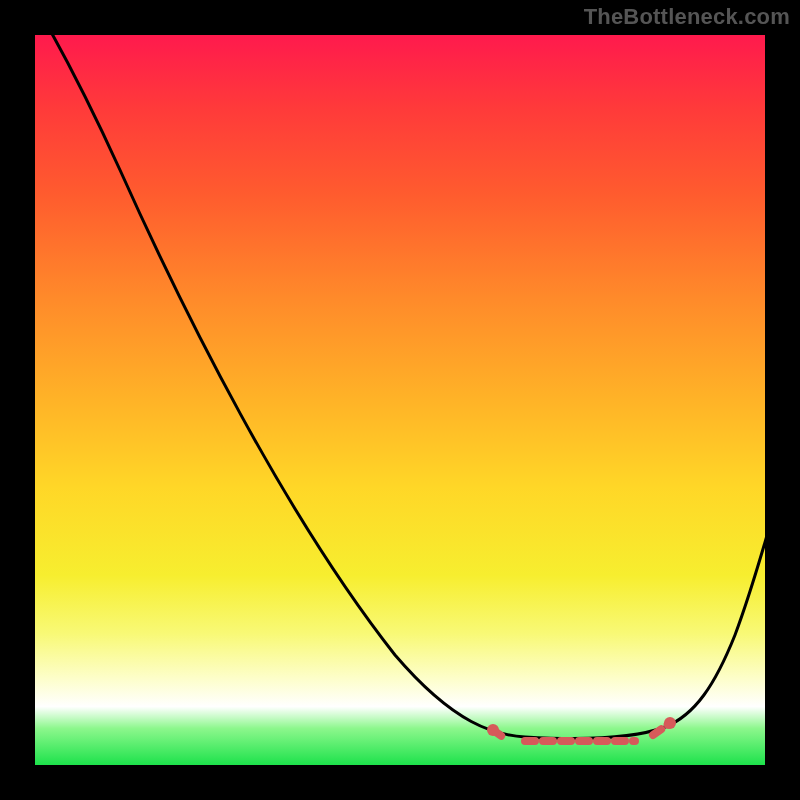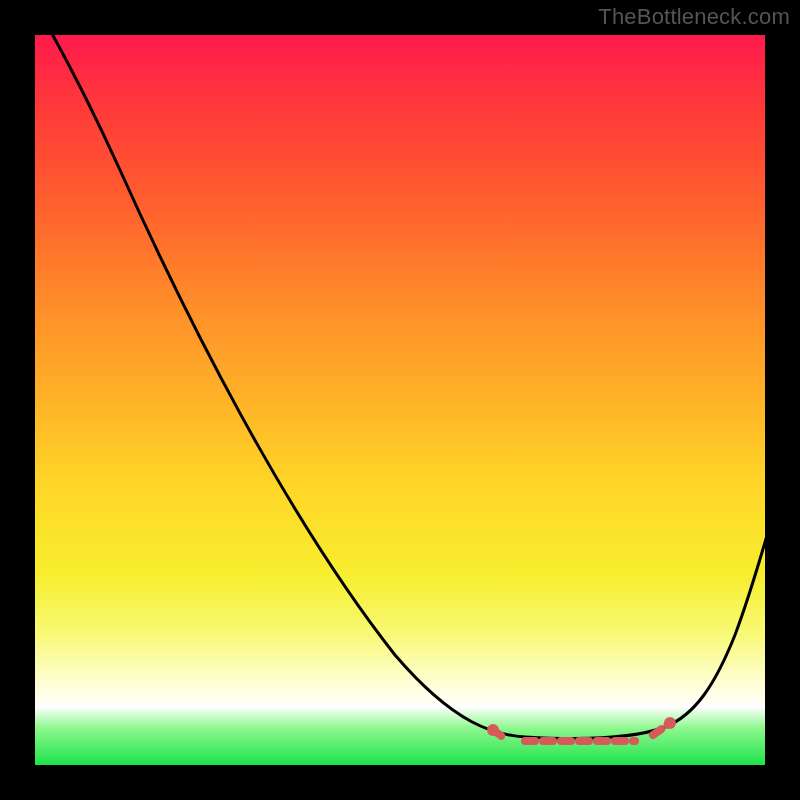--- a/index.html
+++ b/index.html
@@ -16,21 +16,21 @@
     width: 800px;
     height: 800px;
     background: #000;
   }
   .watermark {
     position: absolute;
     top: 4px;
     right: 10px;
     color: #555;
     font-size: 22px;
-    font-weight: 400;
+    font-weight: 700;
     letter-spacing: 0.2px;
     z-index: 5;
   }
   .plot-area {
     position: absolute;
     left: 35px;
     top: 35px;
     width: 730px;
     height: 730px;
     background: linear-gradient(to bottom,

